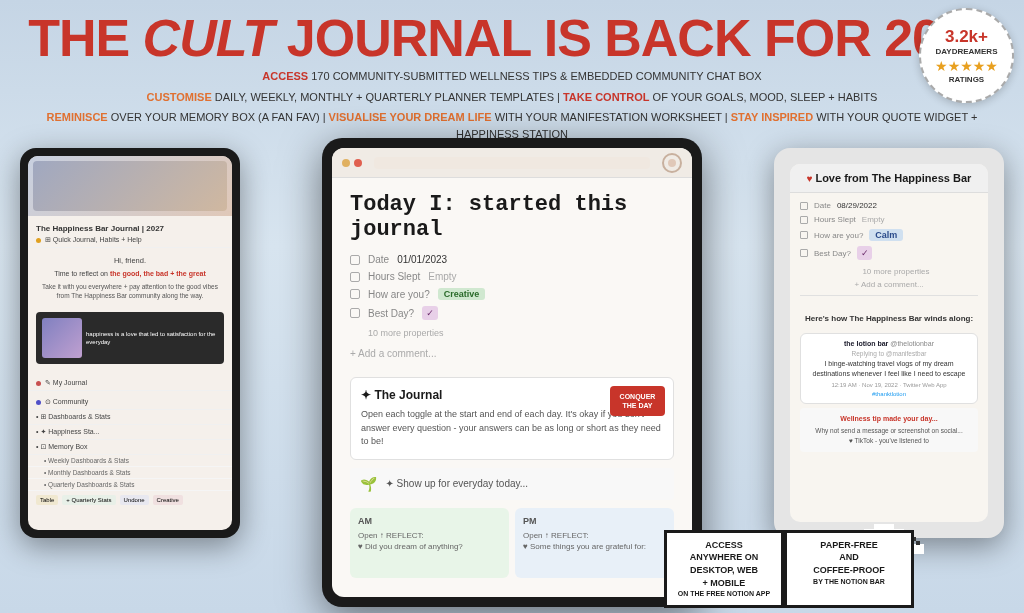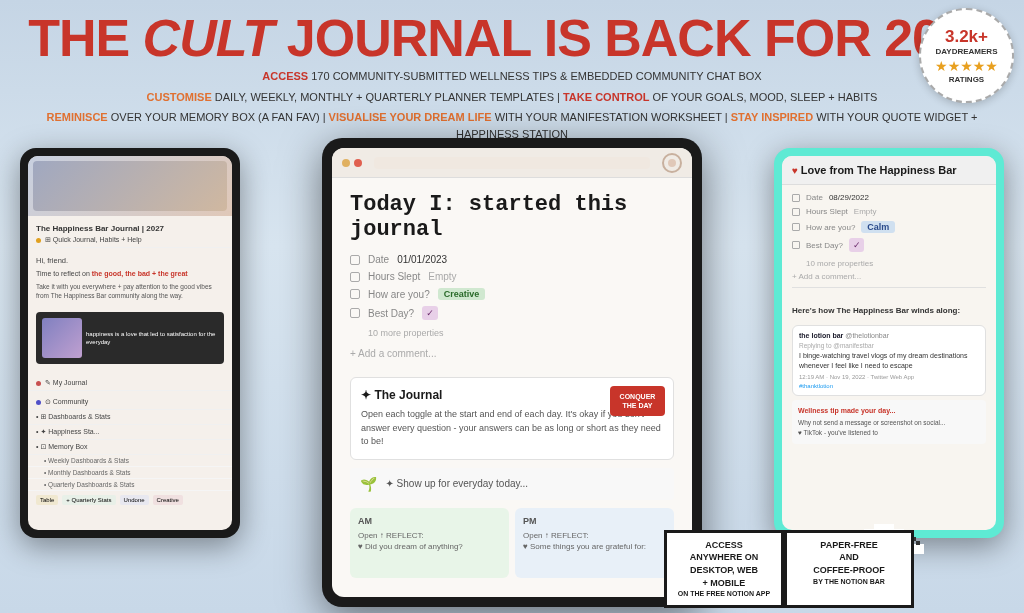--- a/index.html
+++ b/index.html
@@ -123,25 +123,26 @@
       overflow: hidden;
     }
 
     
     .tablet-right {
       position: absolute;
       right: 20px;
       top: 10px;
       width: 230px;
       height: 390px;
-      background: #5eead4;
+      background: #e5e5e5;
       border-radius: 16px;
-      padding: 8px;
+      padding: 16px;
       box-shadow: 0 8px 30px rgba(0,0,0,0.4);
       z-index: 2;
+      text-align: center;
     }
     .tablet-right .screen {
       width: 100%;
       height: 100%;
       background: #f8f5f0;
       border-radius: 10px;
       overflow: hidden;
     }
 
     
@@ -220,20 +221,21 @@
       font-weight: 700;
       color: #333;
       margin-top: 8px;
       padding: 0 8px;
     }
     .left-hi {
       padding: 8px 8px;
       font-size: 7.5px;
       color: #444;
       line-height: 1.4;
+      text-align: center;
     }
     .highlight-text {
       color: #c8352a;
       font-weight: 700;
     }
     .left-card {
       margin: 4px 8px;
       background: #2a2a2a;
       border-radius: 4px;
       padding: 6px;

